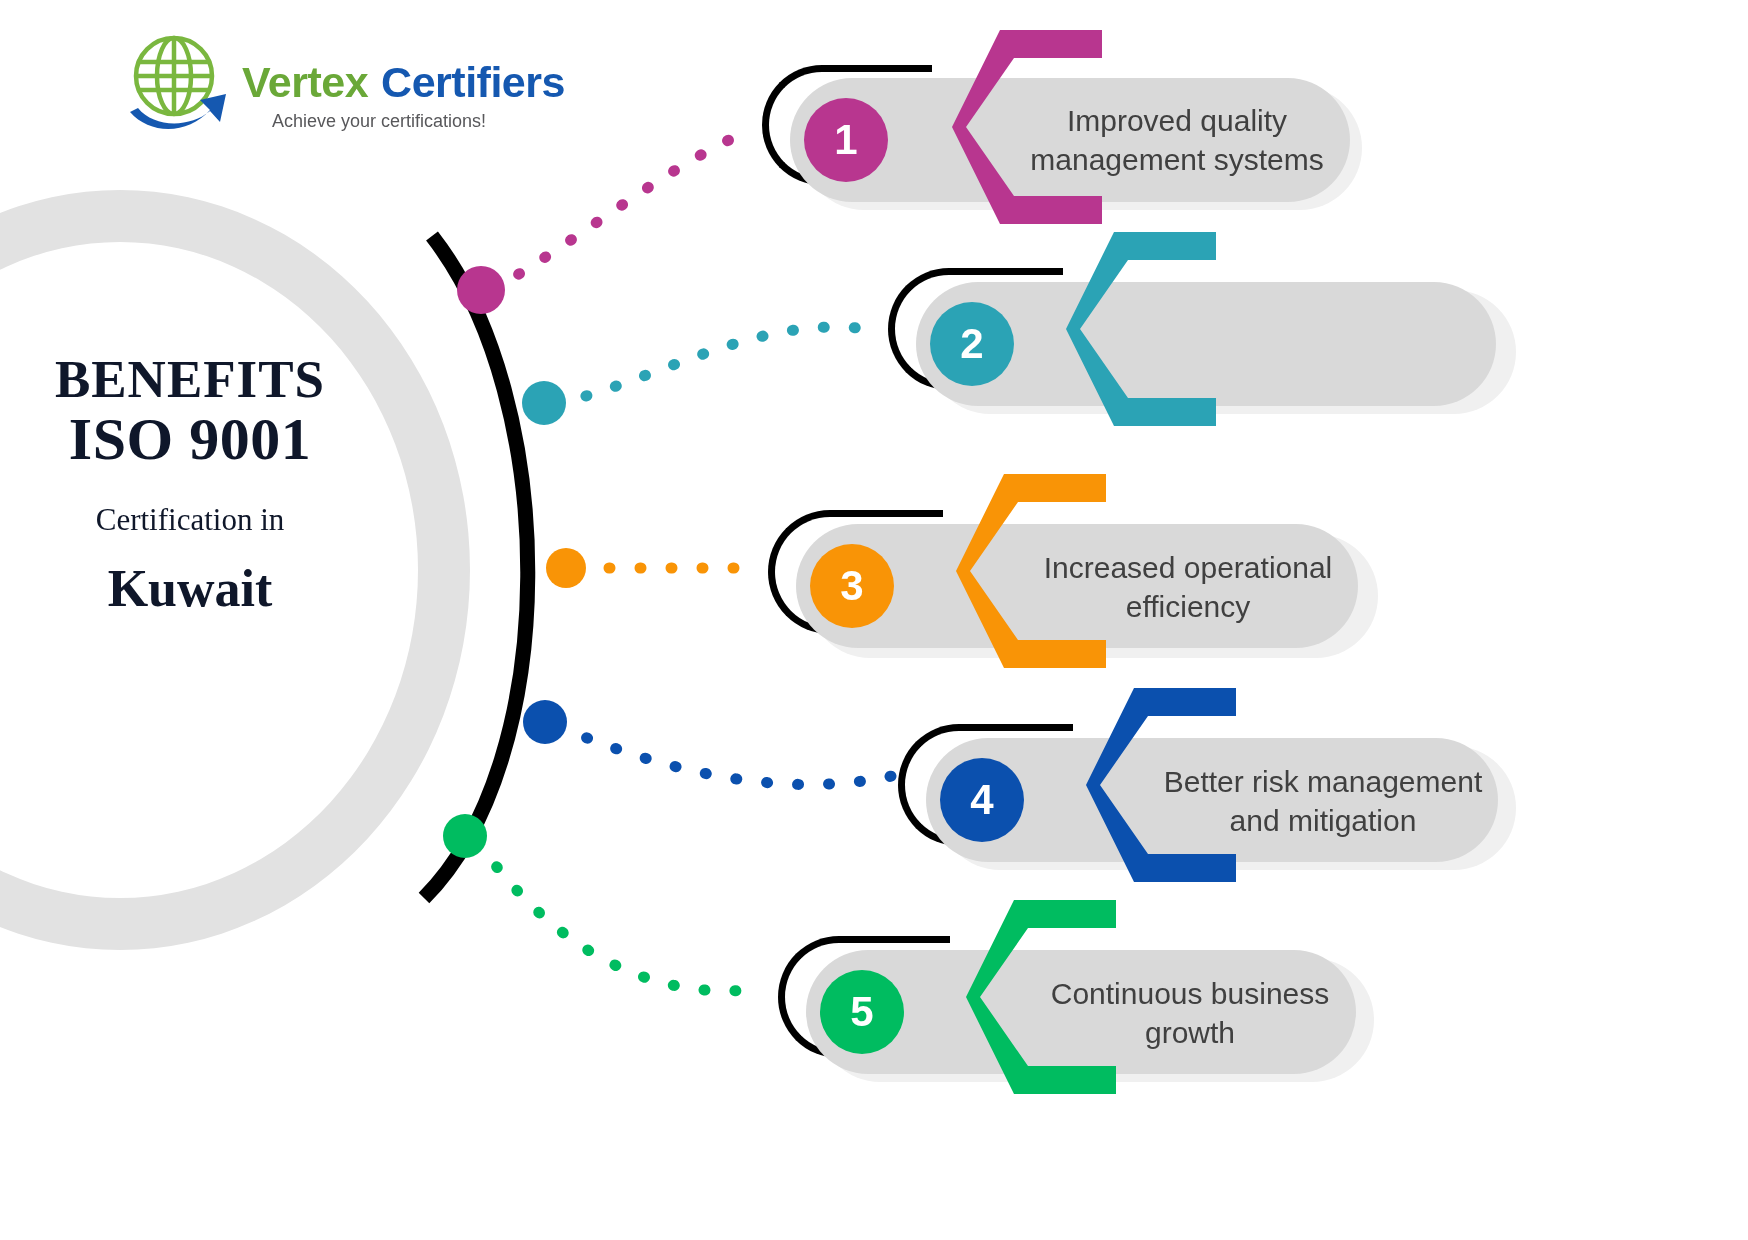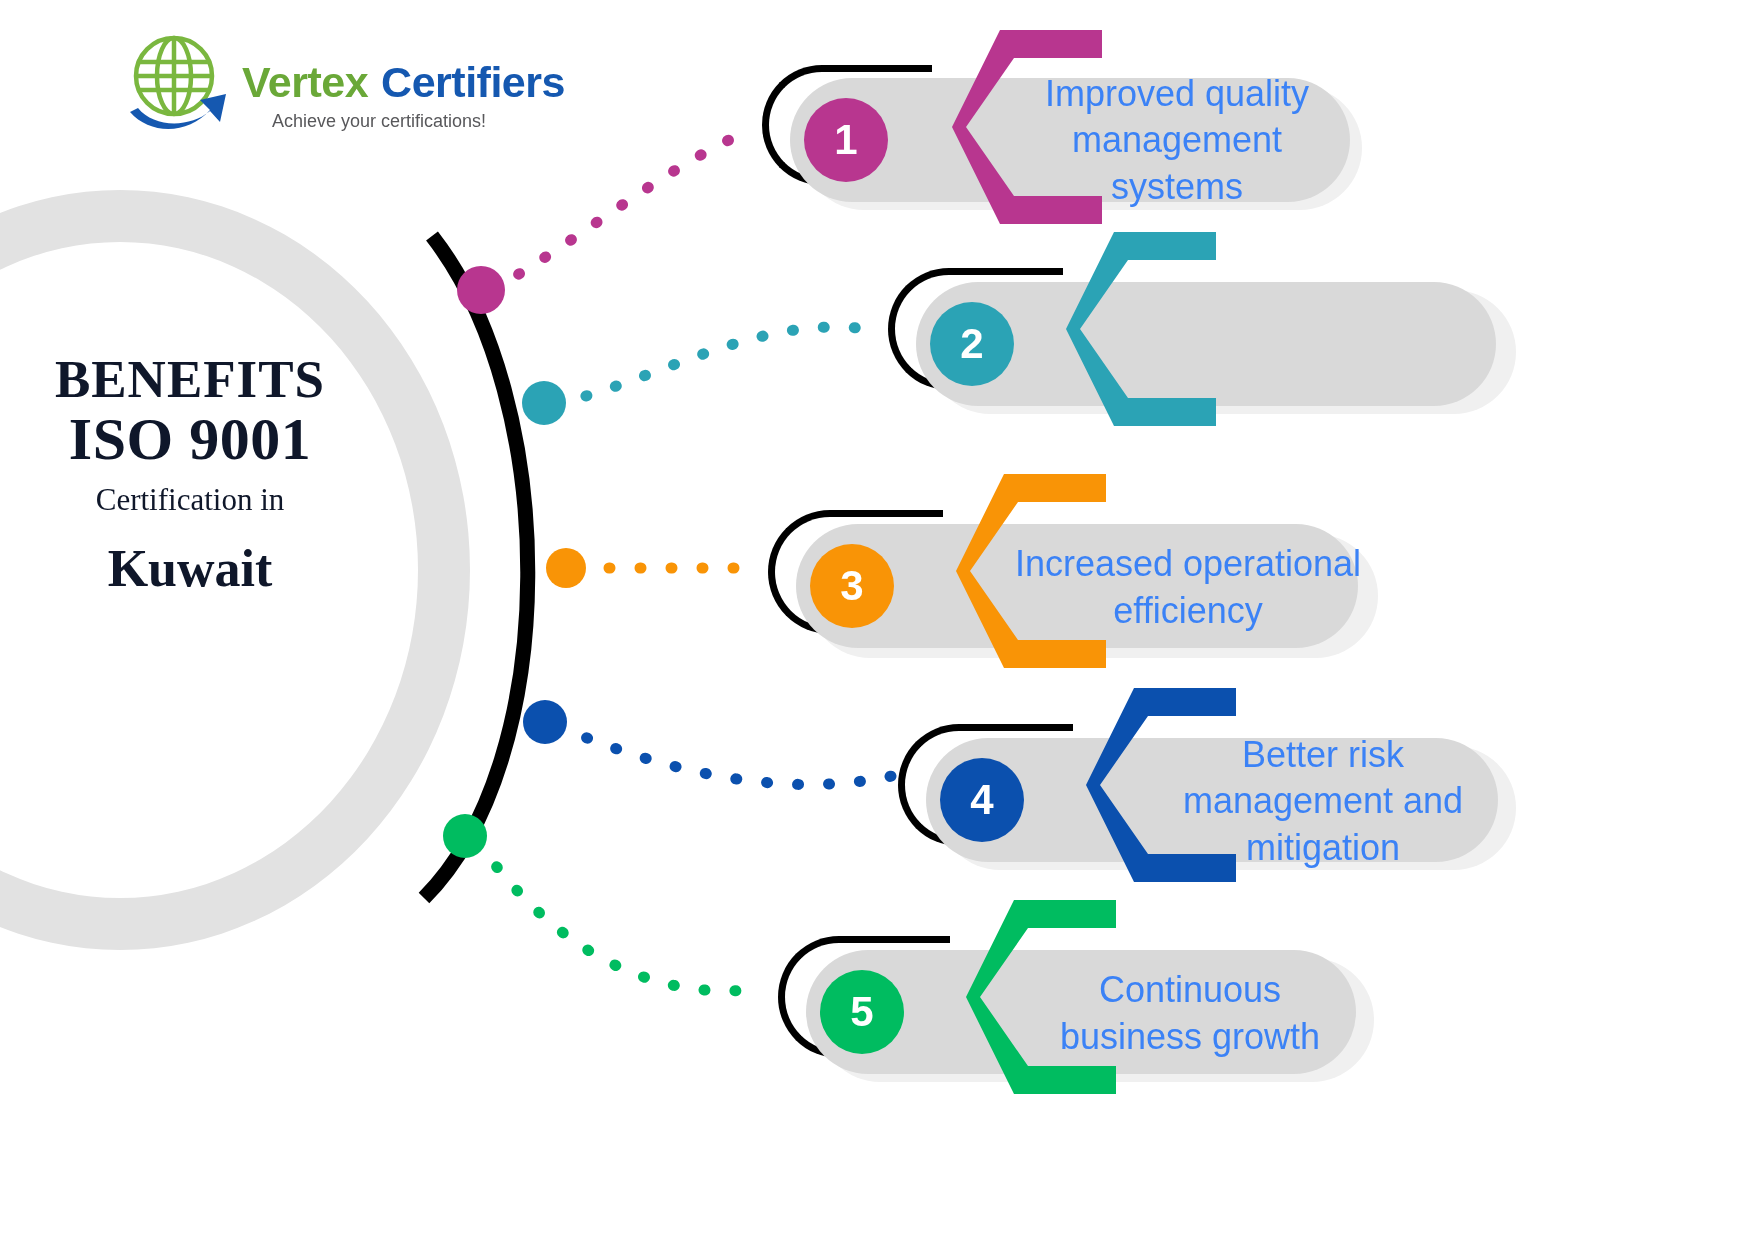--- a/index.html
+++ b/index.html
@@ -20,39 +20,39 @@
   .lw2{font-size:43px;font-weight:bold;color:#1558b0;letter-spacing:-.5px;}
   .logo-tag{position:absolute;left:150px;top:83px;font-size:18px;color:#58585b;
             white-space:nowrap;}
 
   
   .title{position:absolute;left:20px;top:352px;width:340px;text-align:center;
          font-family:"Liberation Serif",serif;color:#0f172a;}
   .t-benefits{font-size:53px;font-weight:bold;letter-spacing:1px;line-height:1.05;}
   .t-of{font-size:38px;margin-top:20px;line-height:1.05;}
   .t-iso{font-size:60px;font-weight:bold;line-height:1.05;letter-spacing:.5px;}
-  .t-cert{font-size:31px;margin-top:13px;line-height:1.05;}
+  .t-cert{font-size:31px;margin-top:33px;line-height:1.05;}
   .t-country{font-size:52px;font-weight:bold;margin-top:26px;line-height:1.05;font-family:Liberation Serif, serif;}
 
   
   .vec{position:absolute;left:0;top:0;width:1748px;height:1240px;pointer-events:none;}
 
   
   .row{position:absolute;height:210px;}
   .c-outline{position:absolute;border:7px solid #000;border-right:none;
              border-top-left-radius:105px;border-bottom-left-radius:105px;
              box-sizing:border-box;}
   .pill{position:absolute;background:#d9d9d9;border-radius:80px;box-sizing:border-box;}
   .pill-shadow{position:absolute;background:#f0f0f0;border-radius:80px;}
   .numcircle{position:absolute;width:84px;height:84px;border-radius:50%;
              display:flex;align-items:center;justify-content:center;
              color:#fff;font-size:42px;font-weight:bold;}
   .hex{position:absolute;}
   .label{position:absolute;display:flex;align-items:center;justify-content:center;
-         text-align:center;font-size:36px;color:#3b82f6;line-height:1.28;}
+         text-align:center;font-size:30px;color:#404040;line-height:1.28;}
 </style>
 </head>
 <body>
 
 <div id="root">
 
   <div class="ring"></div>
 
   <div class="logo">
     <svg class="logo-mark" viewBox="0 0 110 110">

